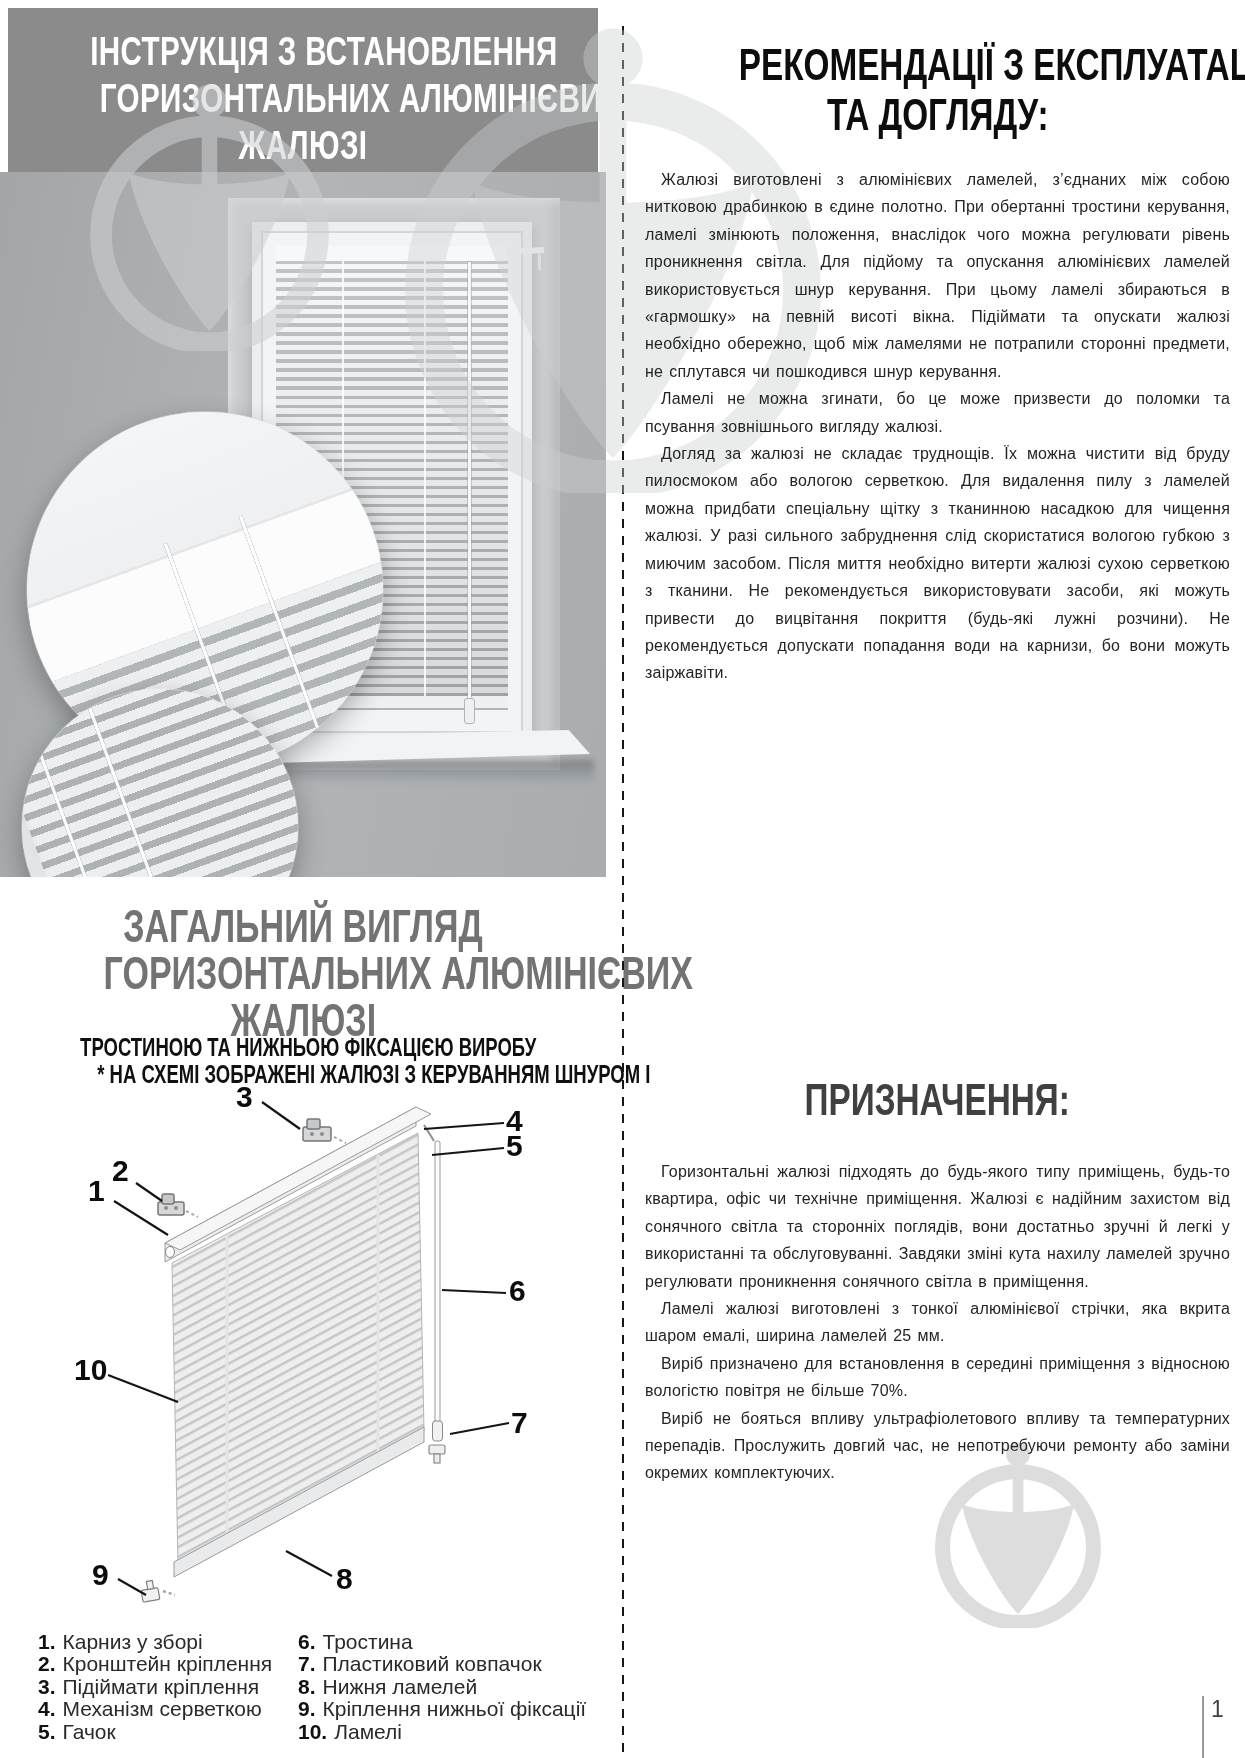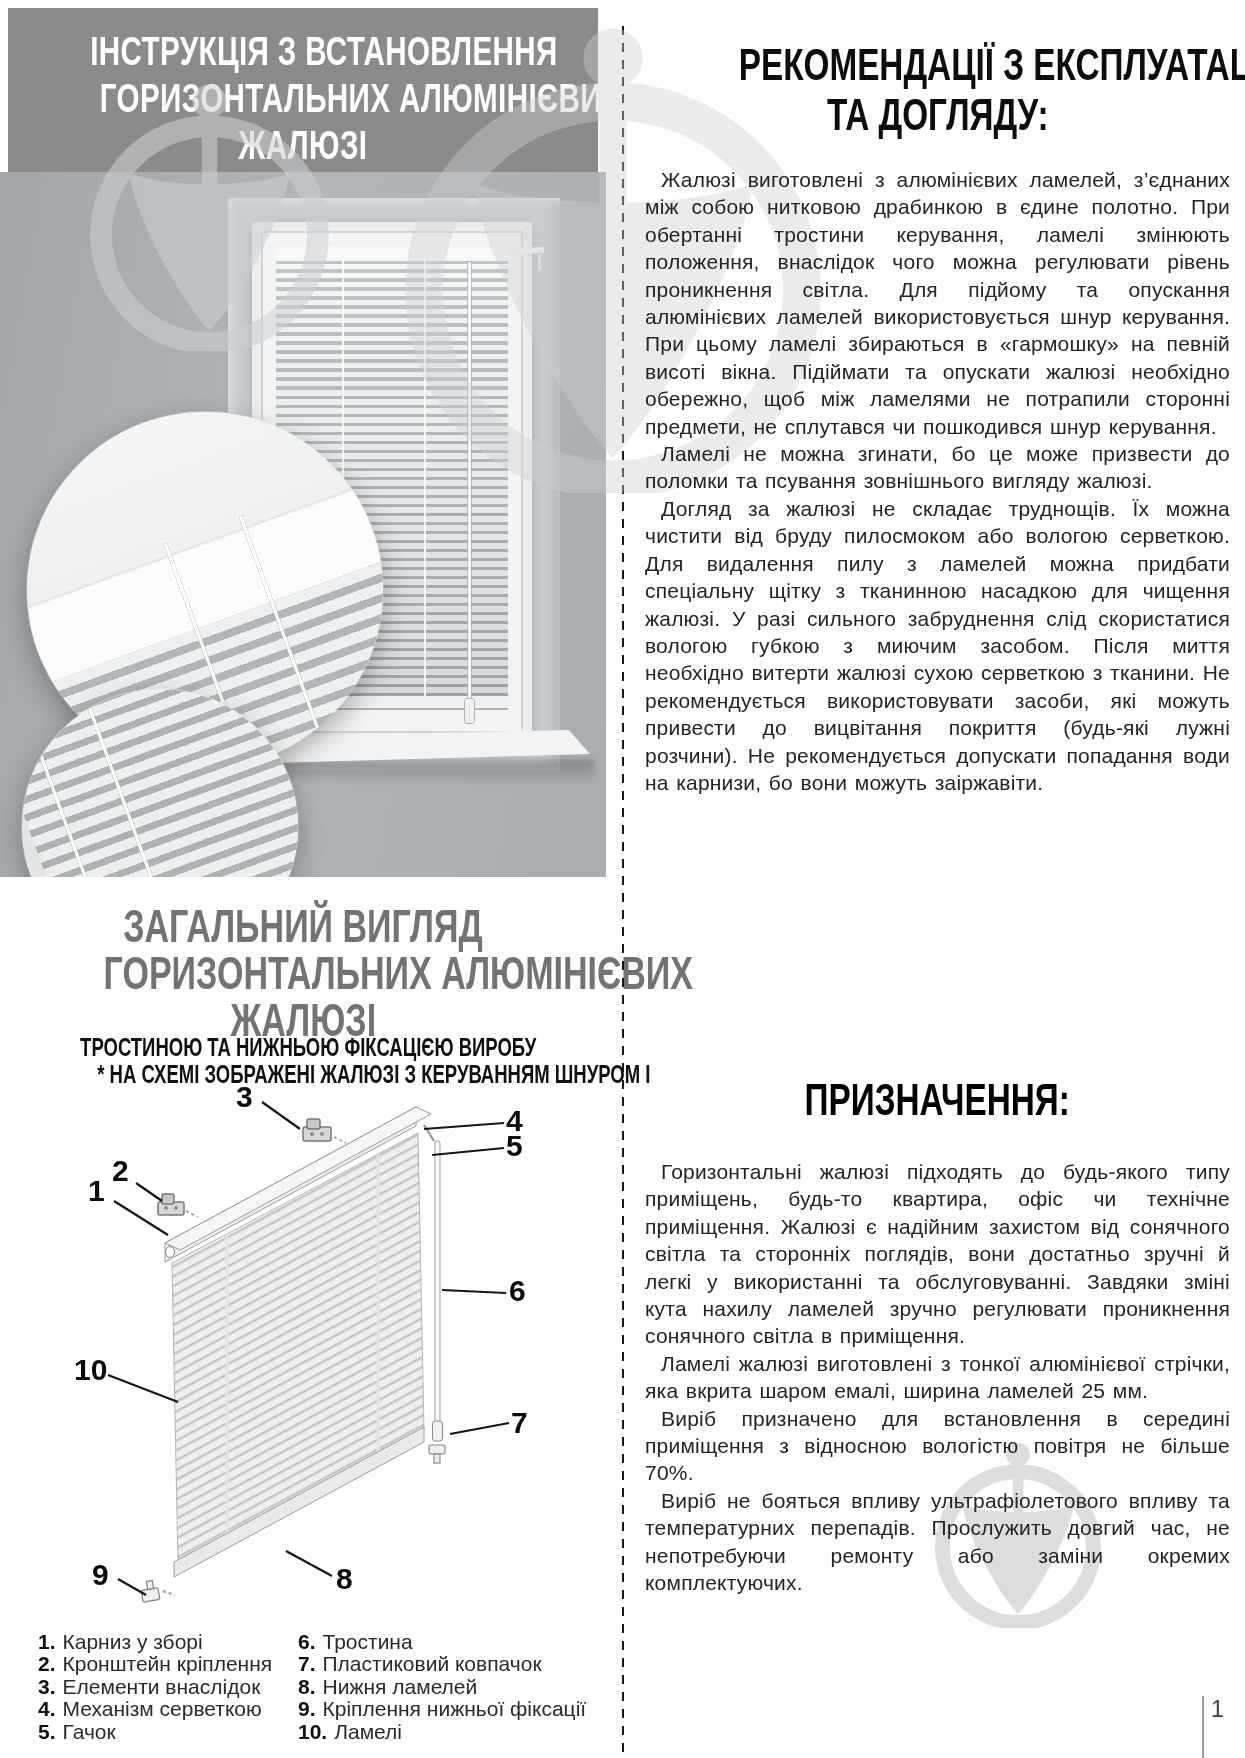--- a/index.html
+++ b/index.html
@@ -84,24 +84,24 @@
   .lnum{font-weight:bold;color:#111;margin-right:7px;}
 
   
   .divider{position:absolute;left:622px;top:26px;width:2px;height:1732px;z-index:2;
     background-image:repeating-linear-gradient(180deg,#161616 0 9px,transparent 9px 17px);}
 
   
   .care-title{position:absolute;left:645px;top:40px;width:585px;color:#0d0d0d;font-weight:bold;z-index:7;}
   .care-title .cline{font-size:45px;line-height:50px;}
   .bodytext{position:absolute;left:645px;width:585px;z-index:7;color:#242424;}
-  .bodytext p{margin:0;font-size:21px;line-height:27.4px;text-align:justify;text-indent:16px;
+  .bodytext p{margin:0;font-size:16px;line-height:27.4px;text-align:justify;text-indent:16px;
     letter-spacing:.2px;word-spacing:1.5px;}
   .care-text{top:166px;}
-  .purpose-title{position:absolute;left:645px;top:1076px;width:585px;color:#000000;font-weight:bold;z-index:7;}
+  .purpose-title{position:absolute;left:645px;top:1076px;width:585px;color:#404040;font-weight:bold;z-index:7;}
   .purpose-title .cline{font-size:45px;line-height:48px;}
   .purpose-text{top:1158px;}
 
   
   .pagenum{position:absolute;left:1202px;top:1694px;z-index:8;}
   .pnbar{position:absolute;left:0;top:2px;width:2px;height:64px;background:#9a9a9a;}
   .pn{position:absolute;left:9px;top:2px;font-size:23px;color:#3f3f3f;}
 </style>
 </head>
 <body>
@@ -253,21 +253,21 @@
   <div class="co" style="left:509px;top:1276px">6</div>
   <div class="co" style="left:511px;top:1408px">7</div>
   <div class="co" style="left:336px;top:1564px">8</div>
   <div class="co" style="left:92px;top:1560px">9</div>
   <div class="co" style="left:74px;top:1355px">10</div>
 
   <div class="legend">
     <div class="lcol lcol1">
       <div><span class="lnum">1.</span><span>Карниз у зборі</span></div>
       <div><span class="lnum">2.</span><span>Кронштейн кріплення</span></div>
-      <div><span class="lnum">3.</span><span>Елементи внаслідок</span></div>
+      <div><span class="lnum">3.</span><span>Підіймати кріплення</span></div>
       <div><span class="lnum">4.</span><span>Механізм серветкою</span></div>
       <div><span class="lnum">5.</span><span>Гачок</span></div>
     </div>
     <div class="lcol lcol2">
       <div><span class="lnum">6.</span><span>Тростина</span></div>
       <div><span class="lnum">7.</span><span>Пластиковий ковпачок</span></div>
       <div><span class="lnum">8.</span><span>Нижня ламелей</span></div>
       <div><span class="lnum">9.</span><span>Кріплення нижньої фіксації</span></div>
       <div><span class="lnum">10.</span><span>Ламелі</span></div>
     </div>

